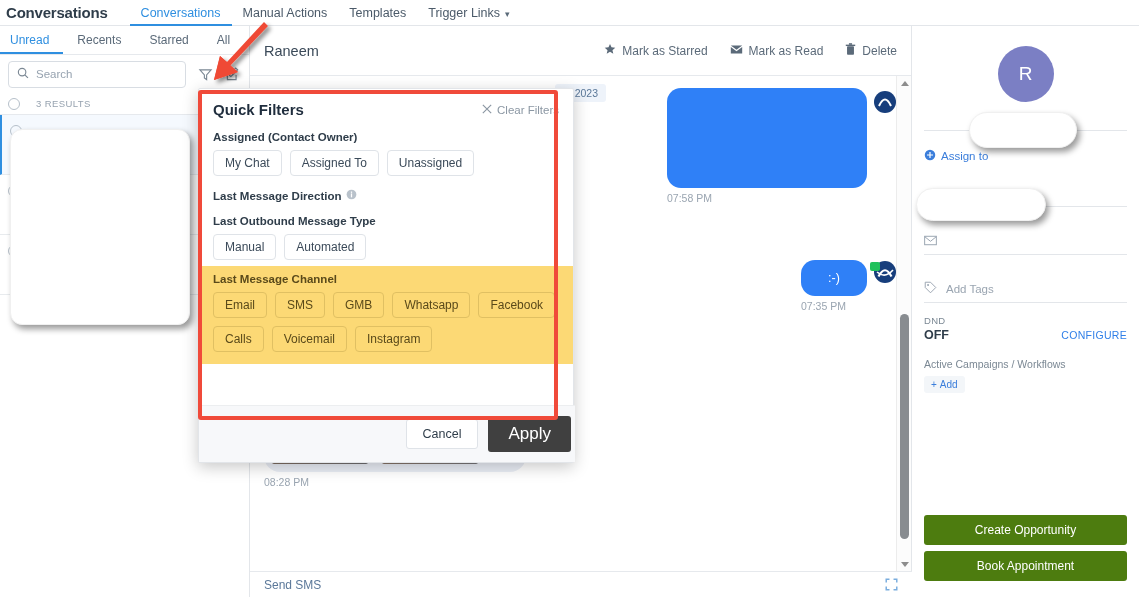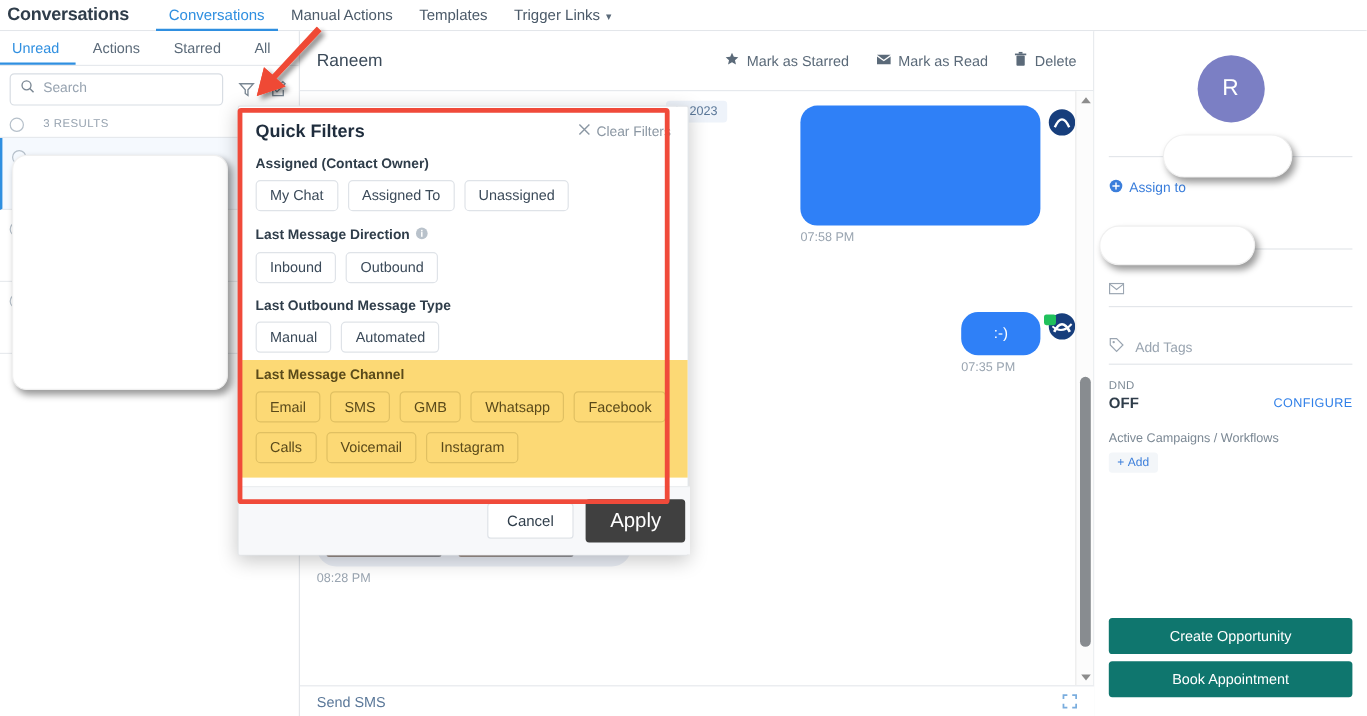--- a/index.html
+++ b/index.html
@@ -167,21 +167,21 @@
     margin-left: auto; font-size: 10.5px; color: #2f7fe8;
     letter-spacing: .3px; cursor: pointer;
   }
   .section-label { font-size: 10.5px; color: #7b8894; margin-top: 16px; }
   .add-chip {
     display: inline-flex; align-items: center; gap: 3px; background: #f3f6f9;
     color: #3b7edb; font-size: 10px; padding: 3px 7px; border-radius: 3px;
     margin-top: 6px; cursor: pointer;
   }
   .cta {
-    width: 100%; height: 30px; background: #0f766e; color: #fff; border: 0;
+    width: 100%; height: 30px; background: #4d7c0f; color: #fff; border: 0;
     border-radius: 3px; font-size: 12px; font-family: inherit; cursor: pointer;
     display: block;
   }
   .cta-wrap { position: absolute; left: 12px; bottom: 16px; width: 203px; }
   .cta + .cta { margin-top: 6px; }
 
   
   .qf-popover {
     position: absolute; left: 198px; top: 88px; width: 376px; height: 375px;
     background: #fff; border: 1px solid #e2e5e9; border-radius: 2px;
@@ -242,21 +242,21 @@
       <div class="navtab">Templates</div>
       <div class="navtab">
         <span>Trigger Links</span><span class="caret">▾</span>
       </div>
     </div>
   </div>
 
   <div class="left-pane">
     <div class="subtabs">
       <div class="subtab active">Unread</div>
-      <div class="subtab">Actions</div>
+      <div class="subtab">Recents</div>
       <div class="subtab">Starred</div>
       <div class="subtab">All</div>
     </div>
 
     <div class="searchrow">
       <div class="searchbox">
         <span>
           <svg width="12" height="12" viewBox="0 0 16 16">
               <circle cx="6.8" cy="6.8" r="5" fill="none" stroke="#7b8894" stroke-width="1.5"></circle>
               <line x1="10.4" y1="10.4" x2="14.6" y2="14.6" stroke="#7b8894" stroke-width="1.6"></line>
@@ -479,24 +479,20 @@
       <div class="qf-group-label">
         <span>Last Message Direction</span>
         <span>
           <svg width="11" height="11" viewBox="0 0 14 14">
               <circle cx="7" cy="7" r="6.2" fill="#b9c2cb"></circle>
               <rect x="6.2" y="5.6" width="1.6" height="5" fill="#fff"></rect>
               <rect x="6.2" y="3.2" width="1.6" height="1.7" fill="#fff"></rect>
             </svg>
         </span>
       </div>
-      <div class="chips">
-        <span class="chip">Inbound</span>
-        <span class="chip">Outbound</span>
-      </div>
 
       <div class="qf-group-label">Last Outbound Message Type</div>
       <div class="chips">
         <span class="chip">Manual</span>
         <span class="chip">Automated</span>
       </div>
     </div>
 
     <div class="qf-highlight">
       <div class="qf-group-label">Last Message Channel</div>

